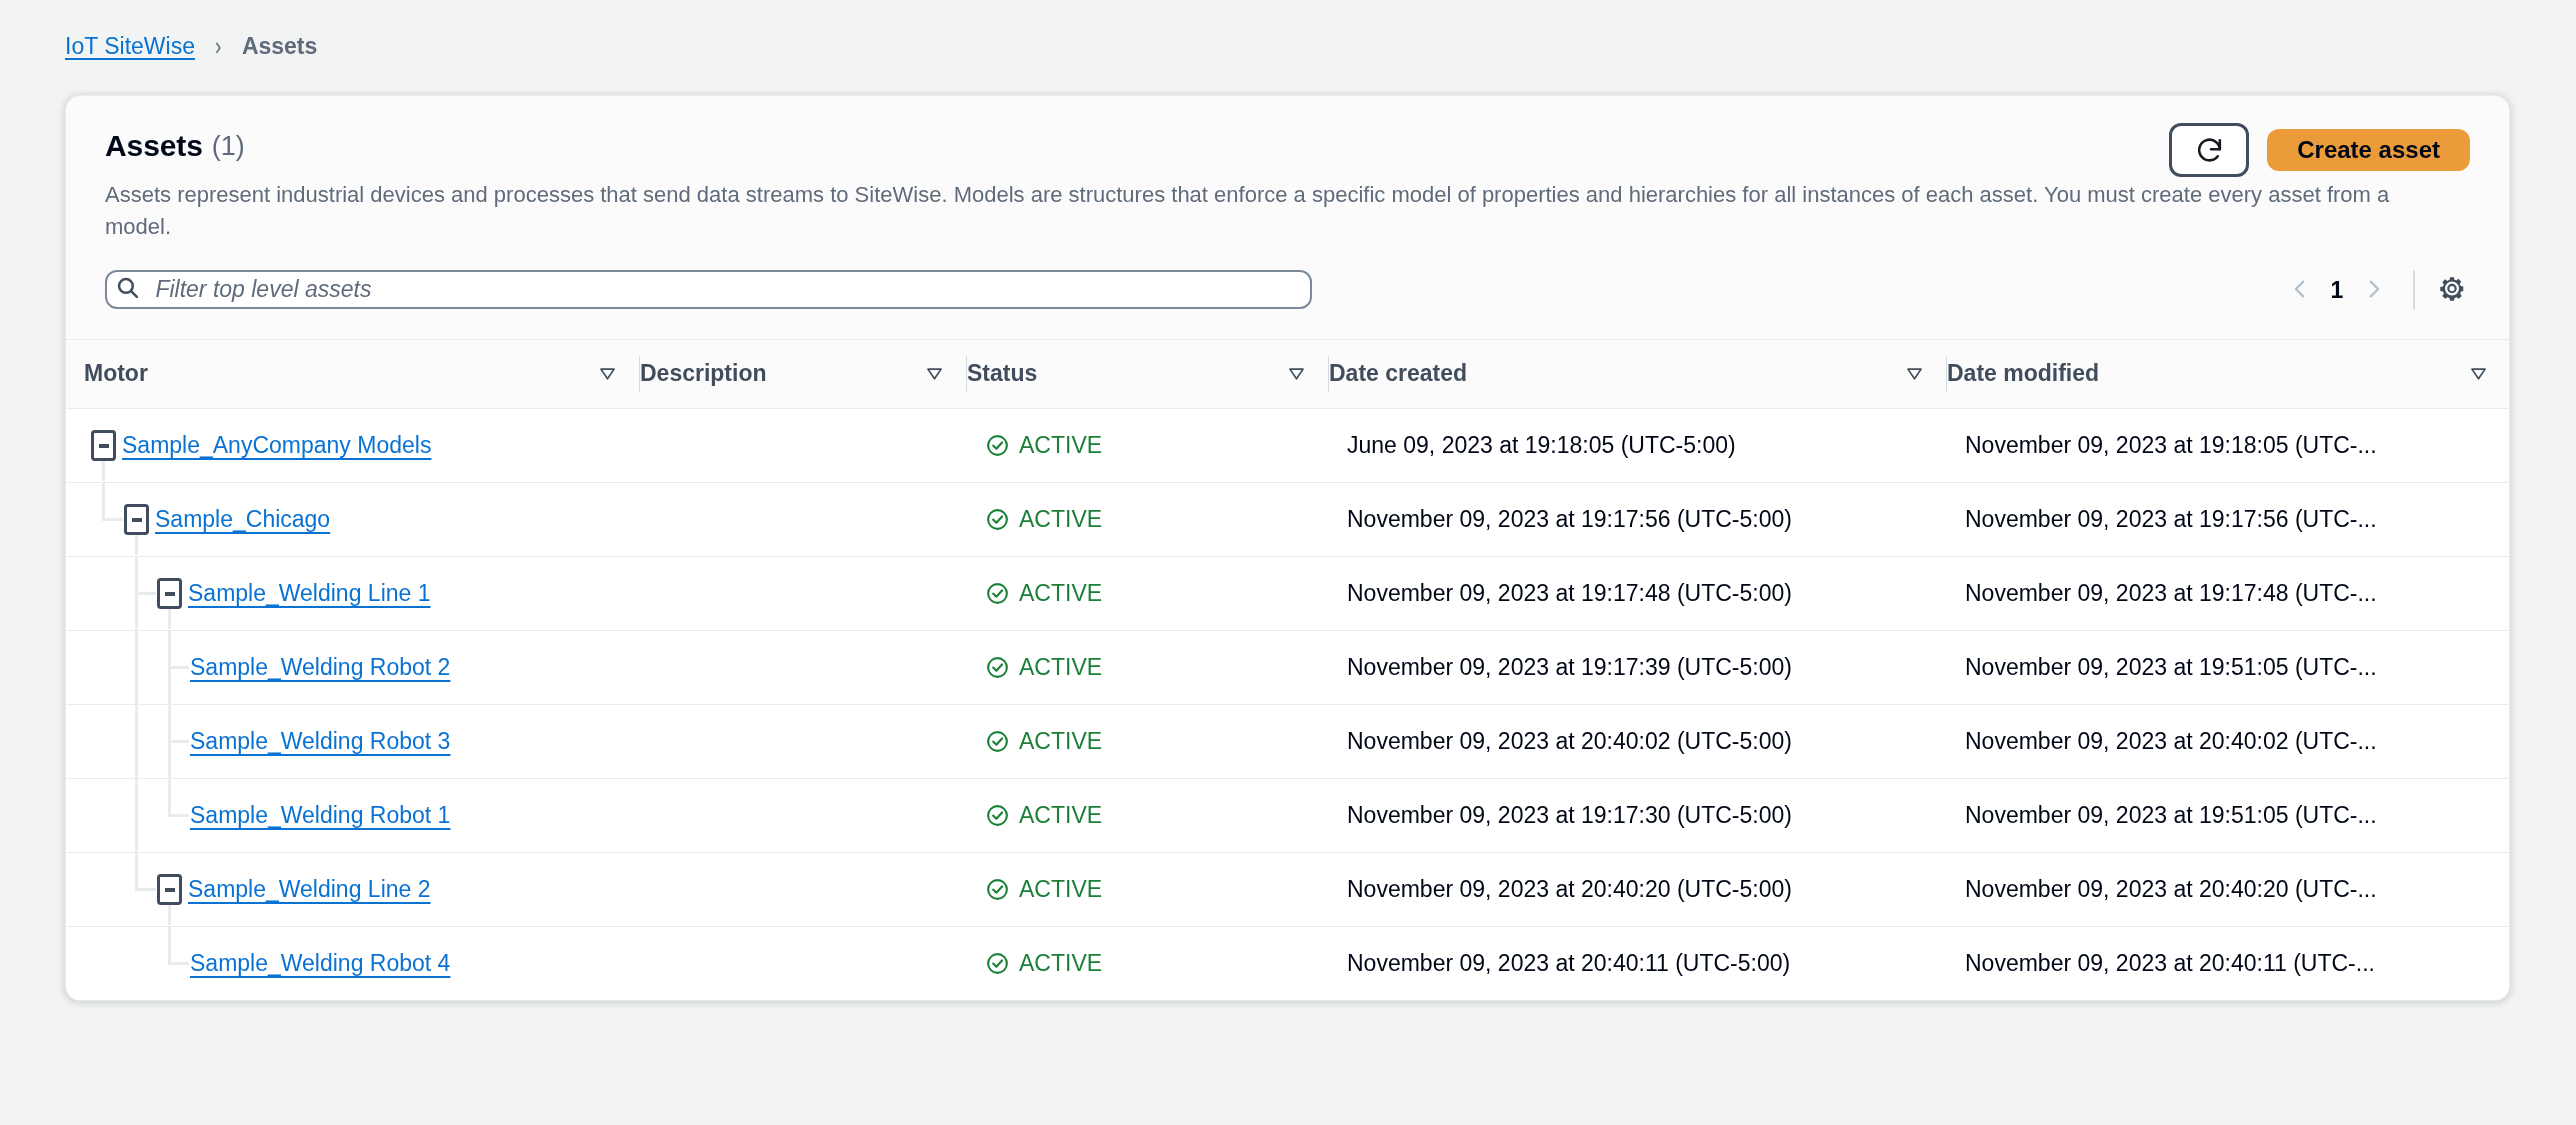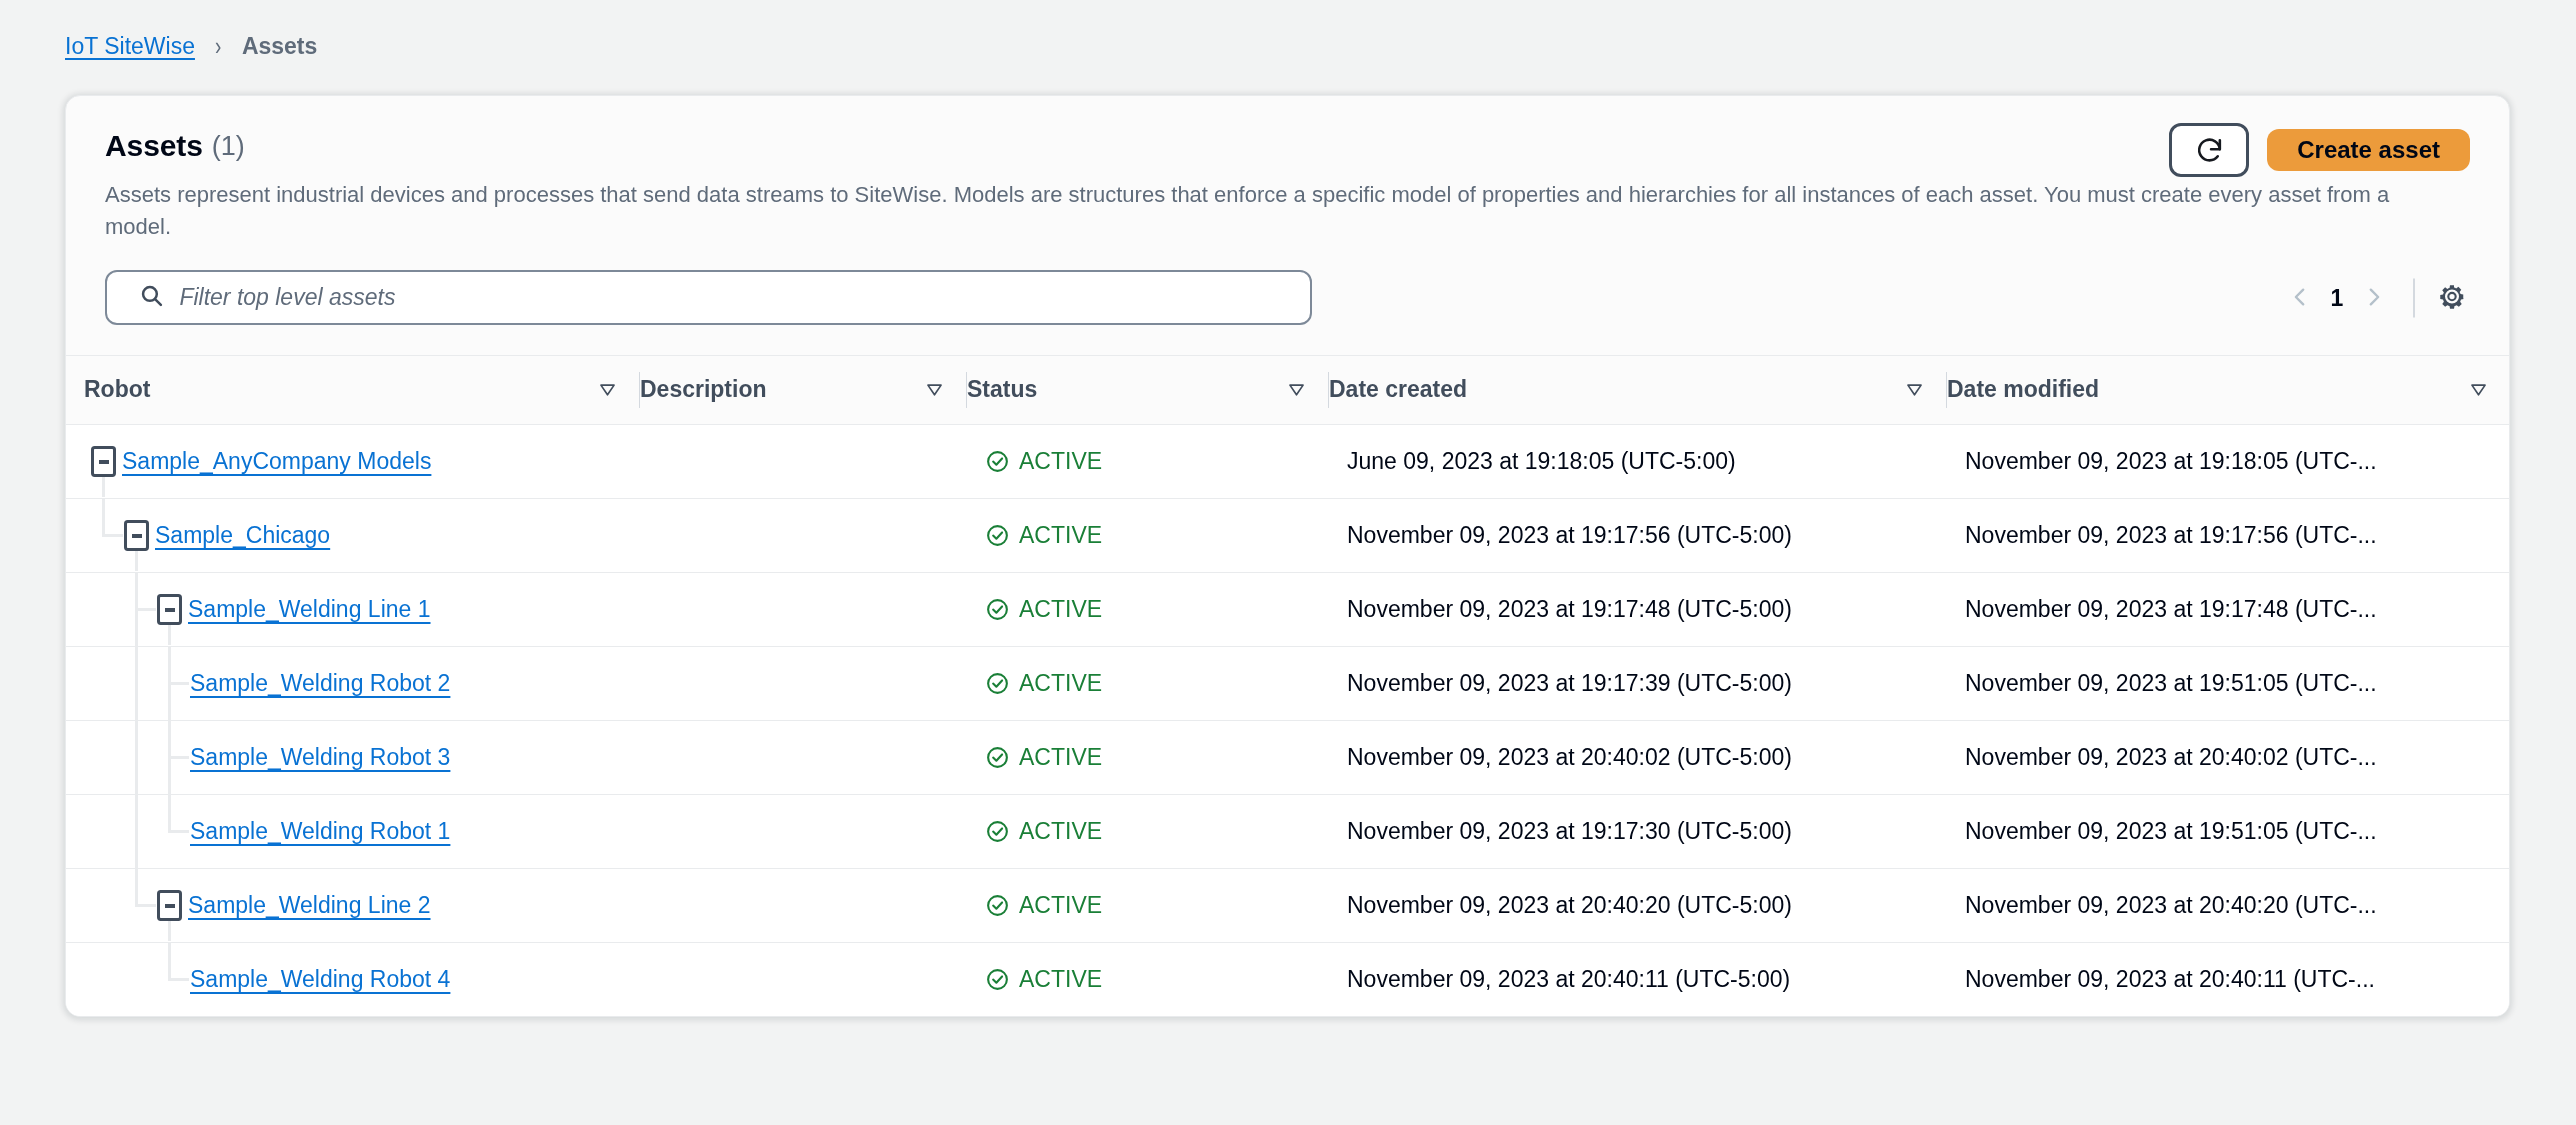--- a/index.html
+++ b/index.html
@@ -92,26 +92,26 @@
     max-width: 2322px;
   }
 
   
   .filter-row {
     display: flex; align-items: center;
     padding: 28px 39px 30px 39px;
     position: relative;
   }
   .search-box {
-    width: 1207px; height: 55px;
+    width: 1207px; height: 39px;
     background: #ffffff;
     border: 2.2px solid #7d8998;
     border-radius: 12px;
     display: flex; align-items: center;
-    padding: 0 32px;
+    padding: 0 8px;
   }
   .search-box svg { flex: none; }
   .search-input {
     flex: 1;
     border: none; outline: none; background: transparent;
     margin-left: 13.4px;
     font-family: "Liberation Sans", sans-serif;
     font-size: 23px; color: #000716;
   }
   .search-input::placeholder { color: #5f6b7a; font-style: italic; }
@@ -302,21 +302,21 @@
       <col style="width:574px">
       <col style="width:327px">
       <col style="width:362px">
       <col style="width:618px">
       <col style="width:564px">
     </colgroup>
     <thead>
       <tr>
           <th class="col-name">
             <div class="th-inner">
-              <span class="th-label">Robot</span>
+              <span class="th-label">Motor</span>
               <span class="th-sort">
                 <svg width="21" height="21" viewBox="0 0 24 24" fill="none" stroke="#414d5c" stroke-width="1.9" stroke-linejoin="round">
                   <polygon points="4.5,7 19.5,7 12,18"></polygon>
                 </svg>
               </span>
               <span class="th-sep"></span>
             </div>
           </th>
           <th class="col-desc">
             <div class="th-inner">

